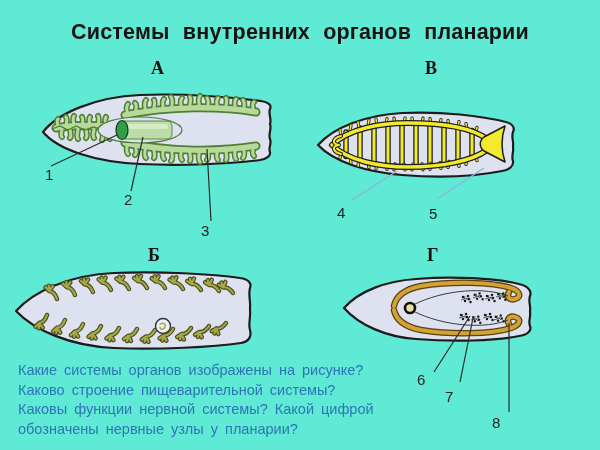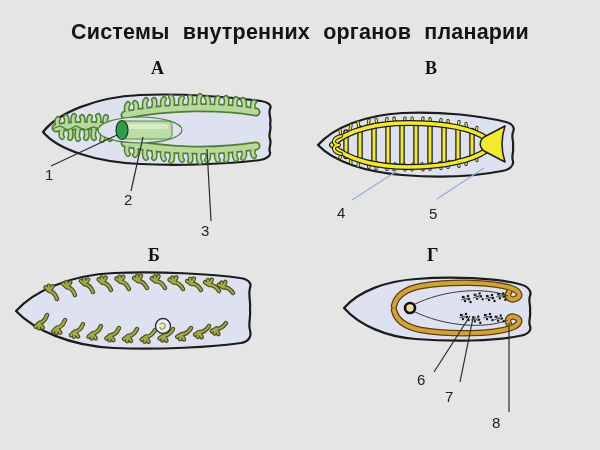--- a/index.html
+++ b/index.html
@@ -1,16 +1,16 @@
 <!DOCTYPE html>
 <html style="--outline: #1c1c1c; --body_fill: #dee1f0; --gut_green_dark: #4e7f33; --gut_green_light: #b7da9c; --pharynx_green: #2f9e46; --pharynx_tube: #bcdda8; --nerve_yellow: #f3ea2d; --excretory_dark: #4c4c1e; --excretory_light: #a3aa45; --gold_dark: #584012; --gold: #d2a233; --question_blue: #2f74b5; --leader_blue: #93afd9;"><head>
 <meta charset="utf-8">
 <style>
   html,body{margin:0;padding:0;background:#fff;}
-  .slide{position:relative;width:600px;height:450px;background:#e5e5e5;overflow:hidden;
+  .slide{position:relative;width:600px;height:450px;background:#5eead4;overflow:hidden;
          font-family:"Liberation Sans",sans-serif;}
   .art{position:absolute;left:0;top:0;}
   .title{position:absolute;top:20px;left:0;width:100%;text-align:center;
          font-size:21.5px;font-weight:600;color:#141414;word-spacing:7px;letter-spacing:.2px;}
   .panel-label{position:absolute;font-family:"Liberation Serif",serif;font-weight:700;
                font-size:18px;color:#111;}
   .num{position:absolute;font-size:15px;color:#222;}
   .questions{position:absolute;left:18px;top:361px;font-size:14.5px;line-height:19.5px;
              font-weight:500;word-spacing:3px;color:var(--question_blue);}
   
@@ -178,14 +178,20 @@
 
   <span class="num" style="left:45px;top:166px;">1</span>
   <span class="num" style="left:124px;top:191px;">2</span>
   <span class="num" style="left:201px;top:222px;">3</span>
   <span class="num" style="left:337px;top:204px;">4</span>
   <span class="num" style="left:429px;top:205px;">5</span>
   <span class="num" style="left:417px;top:371px;">6</span>
   <span class="num" style="left:445px;top:388px;">7</span>
   <span class="num" style="left:492px;top:414px;">8</span>
 
+  <div class="questions">
+    <div>Какие системы органов изображены на рисунке?</div>
+    <div>Каково строение пищеварительной системы?</div>
+    <div>Каковы функции нервной системы? Какой цифрой</div>
+    <div>обозначены нервные узлы у планарии?</div>
+  </div>
 
 </div>
 
 </body></html>

